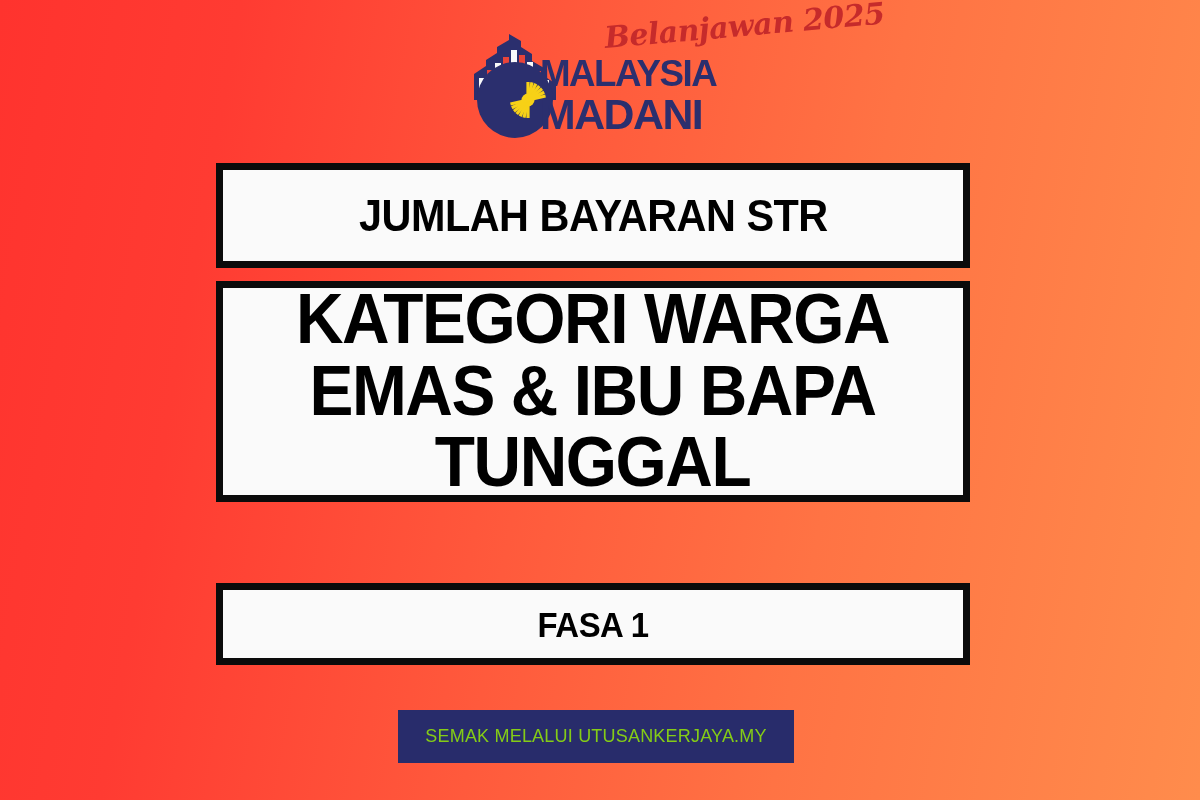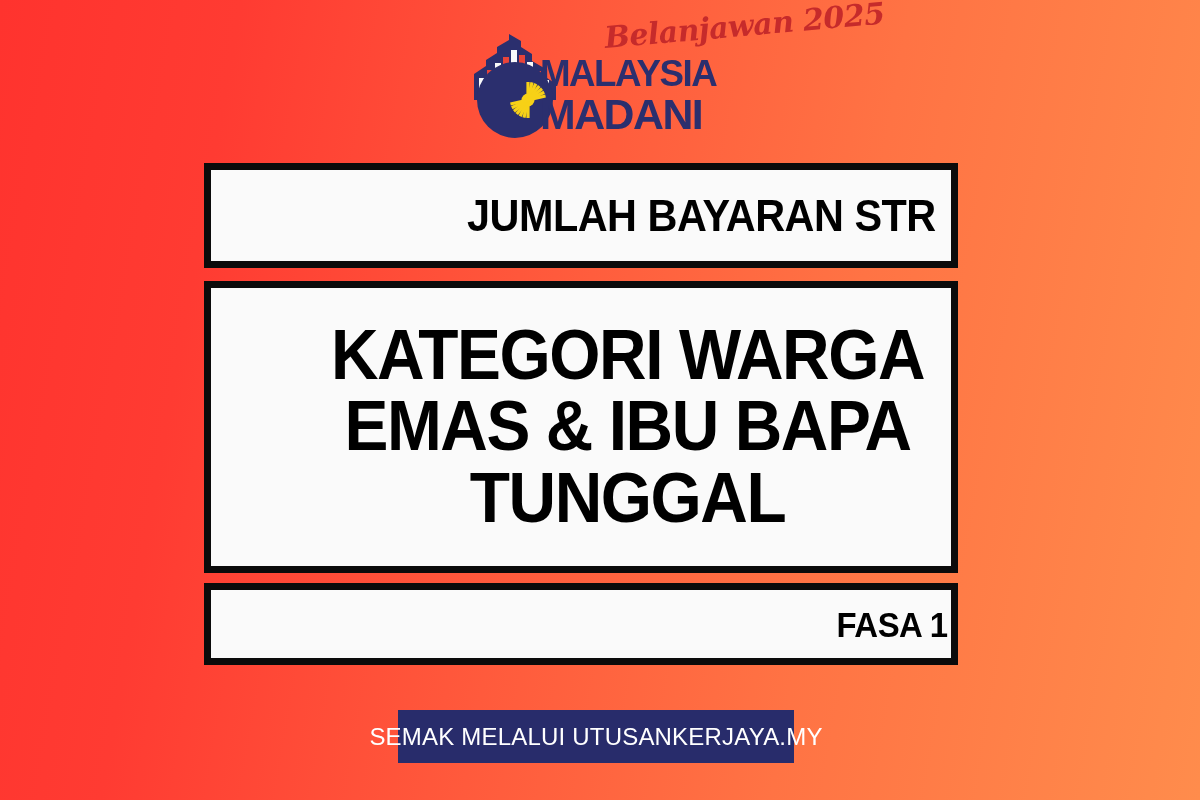--- a/index.html
+++ b/index.html
@@ -71,32 +71,32 @@
     white-space: nowrap;
     transform: scaleX(1.02);
     transform-origin: left center;
   }
   #wm-malaysia { top: 38px; font-size: 36px; }
   #wm-madani  { top: 76px; font-size: 42px; }
 
   
   .panel {
     position: absolute;
-    left: 204px;
+    left: 216px;
     width: 754px;
     background: #FAFAFA;
     border: 7px solid #0B0B0B;
     box-sizing: border-box;
     display: flex;
     align-items: center;
-    justify-content: flex-end;
+    justify-content: center;
     text-align: center;
   }
   #panel-title   { top: 163px; height: 105px; }
-  #panel-main    { top: 281px; height: 292px; }
+  #panel-main    { top: 281px; height: 221px; }
   #panel-phase   { top: 583px; height: 82px; }
 
   .panel-text {
     font-family: "Liberation Sans", sans-serif;
     font-weight: bold;
     color: #000000;
     letter-spacing: -0.5px;
     line-height: 1.0;
     transform: scaleX(0.94);
   }
@@ -122,23 +122,23 @@
     top: 710px;
     width: 396px;
     height: 53px;
     background: #282C6B;
     display: flex;
     align-items: center;
     justify-content: center;
   }
   #footer-text {
     font-family: "Liberation Sans", sans-serif;
-    font-size: 24px;
+    font-size: 18px;
     font-weight: normal;
-    color: #ffffff;
+    color: #84cc16;
     letter-spacing: 0.2px;
     white-space: nowrap;
   }
 </style>
 </head>
 <body>
 
 <div id="poster">
 
   <div id="logo-block">

